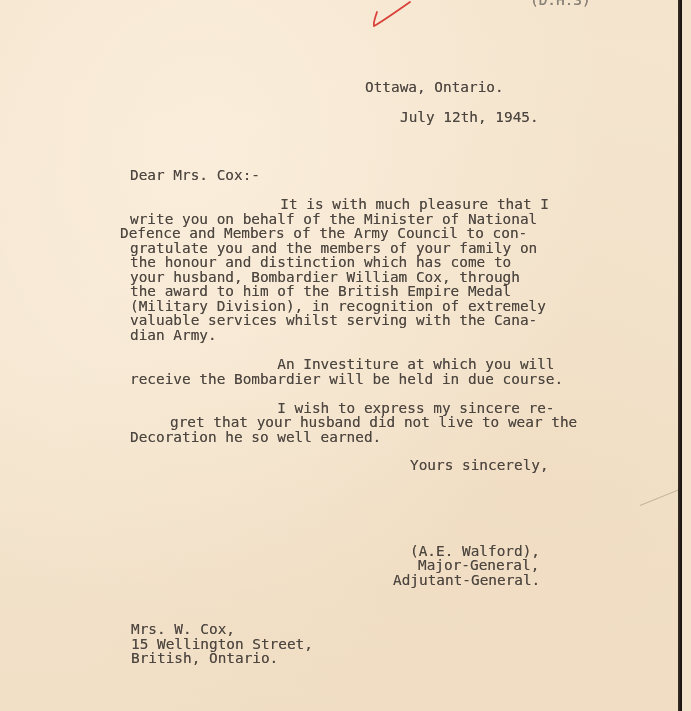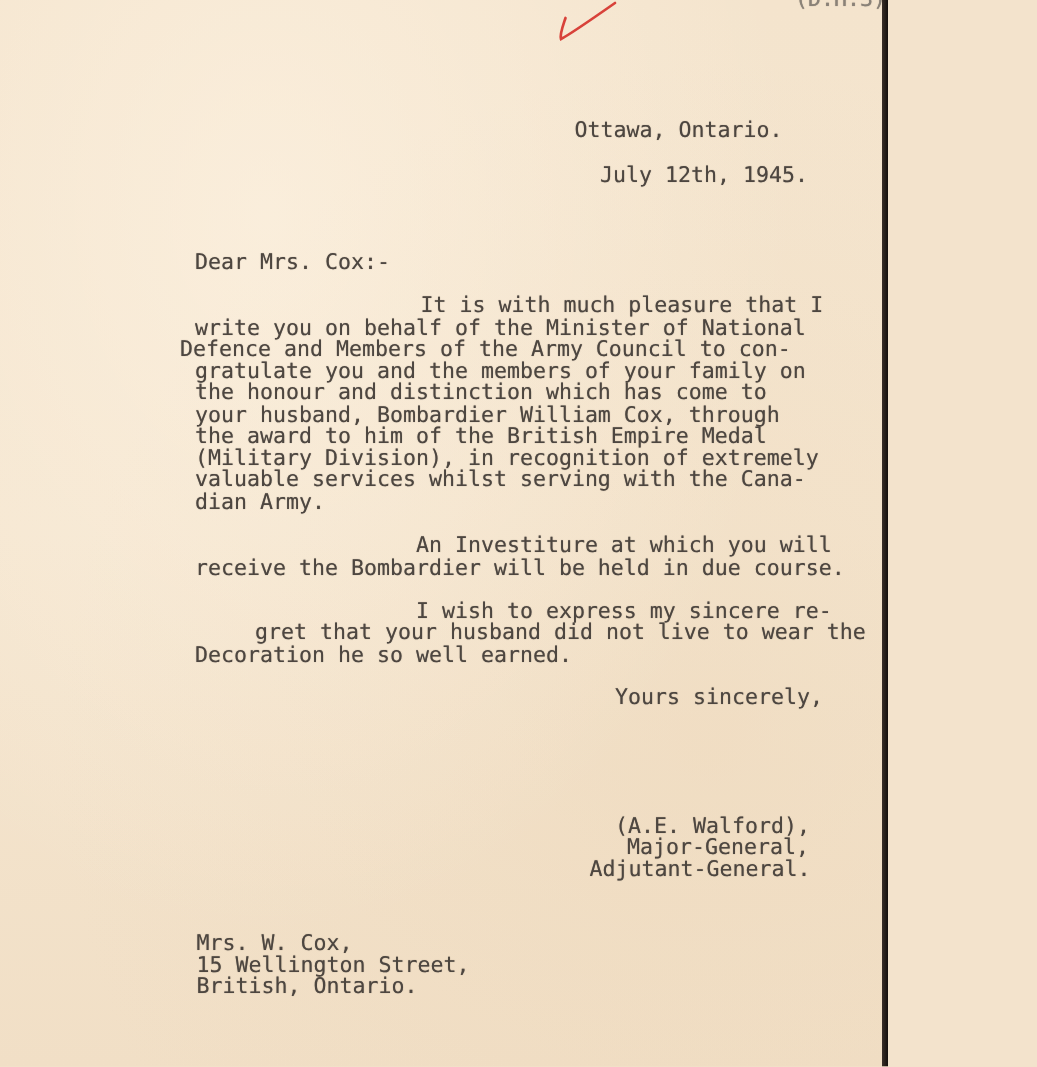--- a/index.html
+++ b/index.html
@@ -7,21 +7,21 @@
       padding: 0;
     }
     body {
       width: 691px;
       height: 711px;
       overflow: hidden;
       background: #f3e3cc;
     }
     .page {
       position: relative;
-      width: 592px;
+      width: 682px;
       height: 711px;
       overflow: hidden;
       background:
         radial-gradient(ellipse at 30% 20%, rgba(255,245,230,0.55) 0%, rgba(255,245,230,0) 60%),
         radial-gradient(ellipse at 80% 70%, rgba(236,214,184,0.45) 0%, rgba(236,214,184,0) 65%),
         linear-gradient(180deg, #f4e4cd 0%, #f5e6d0 50%, #f1dfc6 100%);
     }
     .edge-shadow {
       position: absolute;
       right: 0;
@@ -63,21 +63,21 @@
 <body>
 
 <div class="page">
 
   <div class="line faint" style="left:530px; top:-7px;">(D.H.3)</div>
 
   <svg class="check" viewBox="0 0 50 32">
     <path d="M9 12 C7 18, 5 23, 6 26 C10 24, 22 16, 42 2" fill="none" stroke="#d8423a" stroke-width="1.8" stroke-linecap="round"></path>
   </svg>
 
-  <div class="line" style="left:365px; top:80px;margin-left:18px;">Ottawa, Ontario.</div>
+  <div class="line" style="left:365px; top:80px;">Ottawa, Ontario.</div>
   <div class="line" style="left:400px; top:110px;">July 12th, 1945.</div>
 
   <div class="line" style="left:130px; top:168px;">Dear Mrs. Cox:-</div>
 
   <div class="line" style="left:133px; top:197px;">                 It is with much pleasure that I</div>
   <div class="line" style="left:130px; top:212px;">write you on behalf of the Minister of National</div>
   <div class="line" style="left:120px; top:226px;">Defence and Members of the Army Council to con-</div>
   <div class="line" style="left:130px; top:241px;">gratulate you and the members of your family on</div>
   <div class="line" style="left:130px; top:255px;">the honour and distinction which has come to</div>
   <div class="line" style="left:130px; top:270px;">your husband, Bombardier William Cox, through</div>

